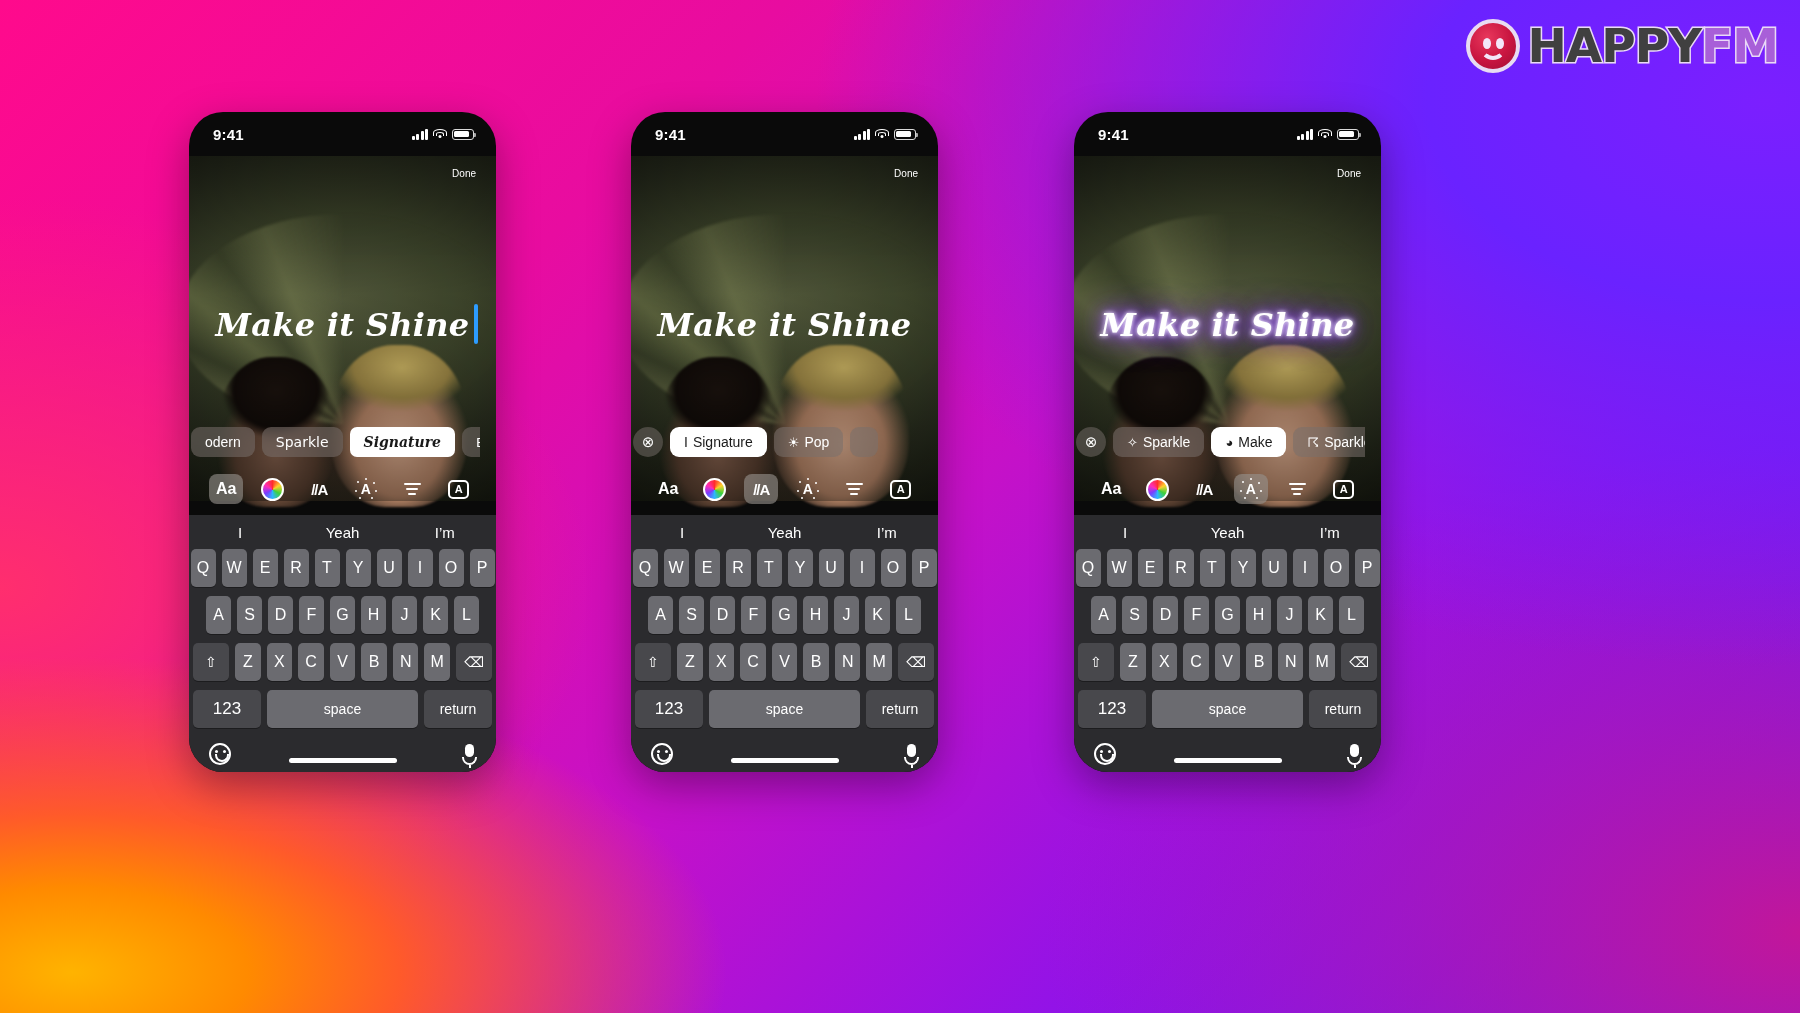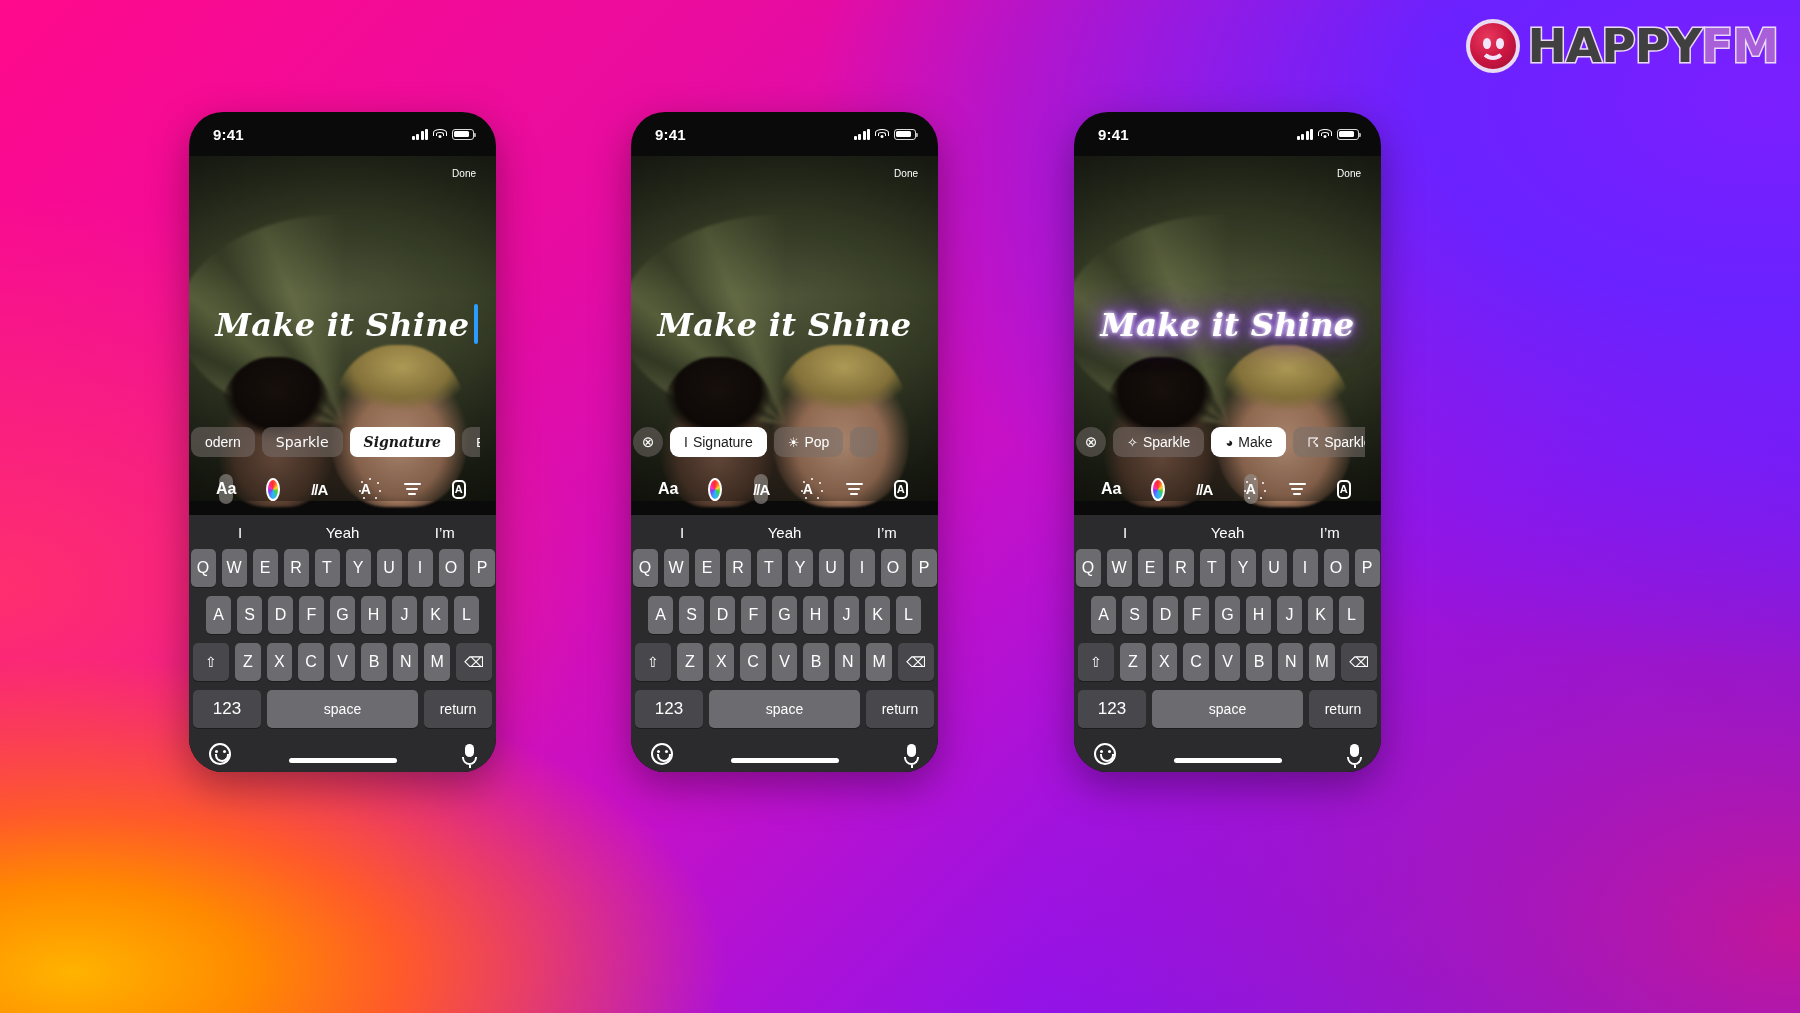--- a/index.html
+++ b/index.html
@@ -180,21 +180,21 @@
   .pill.f-editor { font-family:"DejaVu Sans Mono", monospace; font-size:13px; }
   .pill.round { width:30px; padding:0; border-radius:50%; font-size:15px; background:rgba(120,112,108,.5); }
 
   
   .tool-row {
     position:absolute; left:0; right:0; top:313px; z-index:6;
     display:flex; align-items:center; justify-content:space-around;
     padding:0 14px; height:40px;
   }
   .tool {
-    width:14px; height:30px; border-radius:8px; display:flex;
+    width:34px; height:30px; border-radius:8px; display:flex;
     align-items:center; justify-content:center; color:#fff; cursor:pointer;
   }
   .tool.act { background:rgba(150,145,140,.62); }
   .tool .aa { font-size:16px; font-weight:bold; }
   .tool .slashA { font-size:15px; font-weight:bold; letter-spacing:-1px; }
   .colorwheel {
     width:23px; height:23px; border-radius:50%; border:2.5px solid #fff;
     background:conic-gradient(#ff2d2d,#ffd02d,#3dd13d,#2db6ff,#7a3dff,#ff2db6,#ff2d2d);
   }
   .sparkA { position:relative; width:22px; height:22px; }

